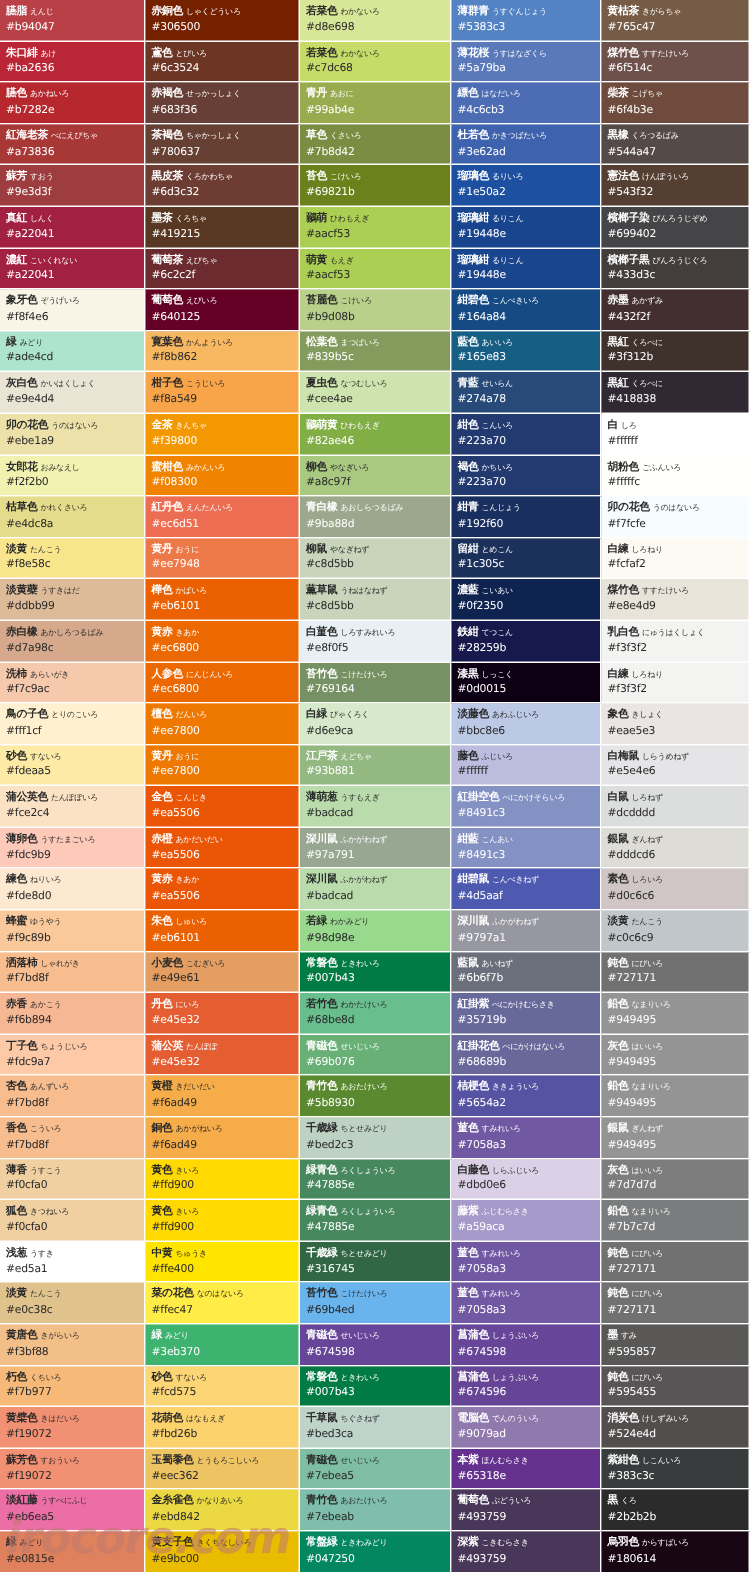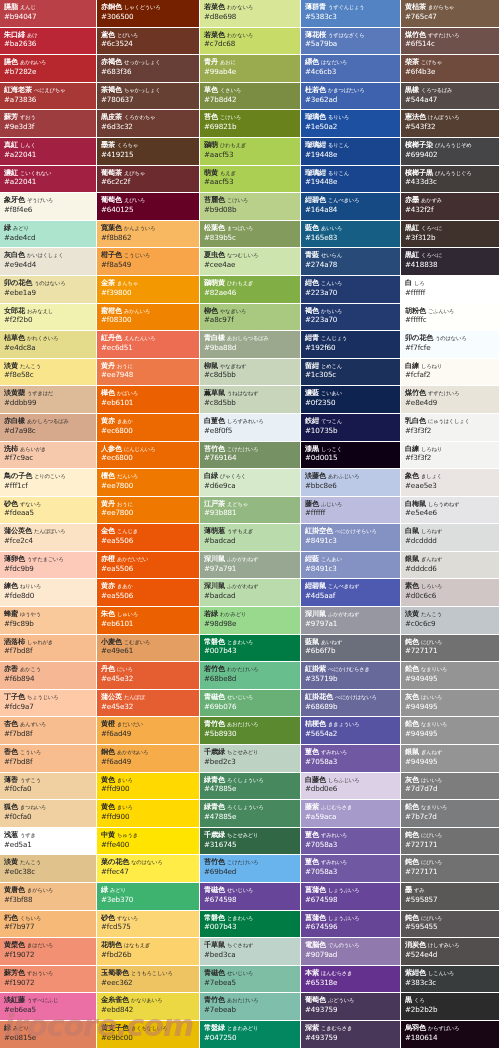--- a/index.html
+++ b/index.html
@@ -379,21 +379,21 @@
     <div class="sw lt" style="background: rgb(236, 104, 0);">
       <span class="nm">黄赤<span class="kana">きあか</span></span>
       <span class="hex">#ec6800</span>
     </div>
     <div class="sw dk" style="background: rgb(232, 240, 245);">
       <span class="nm">白菫色<span class="kana">しろすみれいろ</span></span>
       <span class="hex">#e8f0f5</span>
     </div>
     <div class="sw lt" style="background: rgb(23, 24, 75);">
       <span class="nm">鉄紺<span class="kana">てつこん</span></span>
-      <span class="hex">#10735b</span>
+      <span class="hex">#28259b</span>
     </div>
     <div class="sw dk" style="background: rgb(243, 243, 242);">
       <span class="nm">乳白色<span class="kana">にゅうはくしょく</span></span>
       <span class="hex">#f3f3f2</span>
     </div>
     <div class="sw dk" style="background: rgb(247, 201, 172);">
       <span class="nm">洗柿<span class="kana">あらいがき</span></span>
       <span class="hex">#f7c9ac</span>
     </div>
     <div class="sw lt" style="background: rgb(236, 104, 0);">

